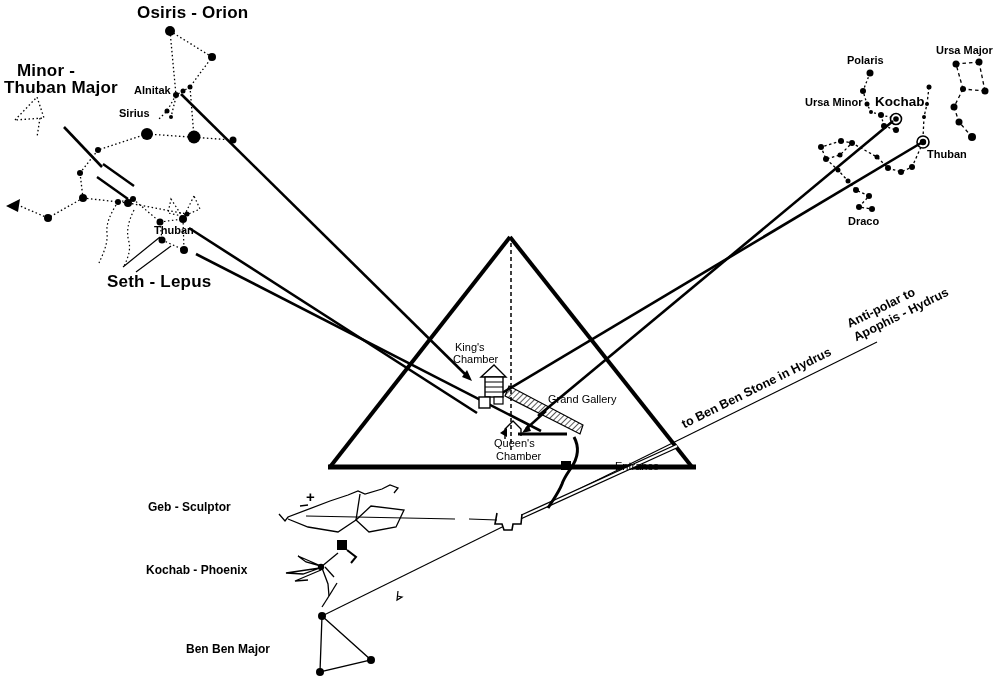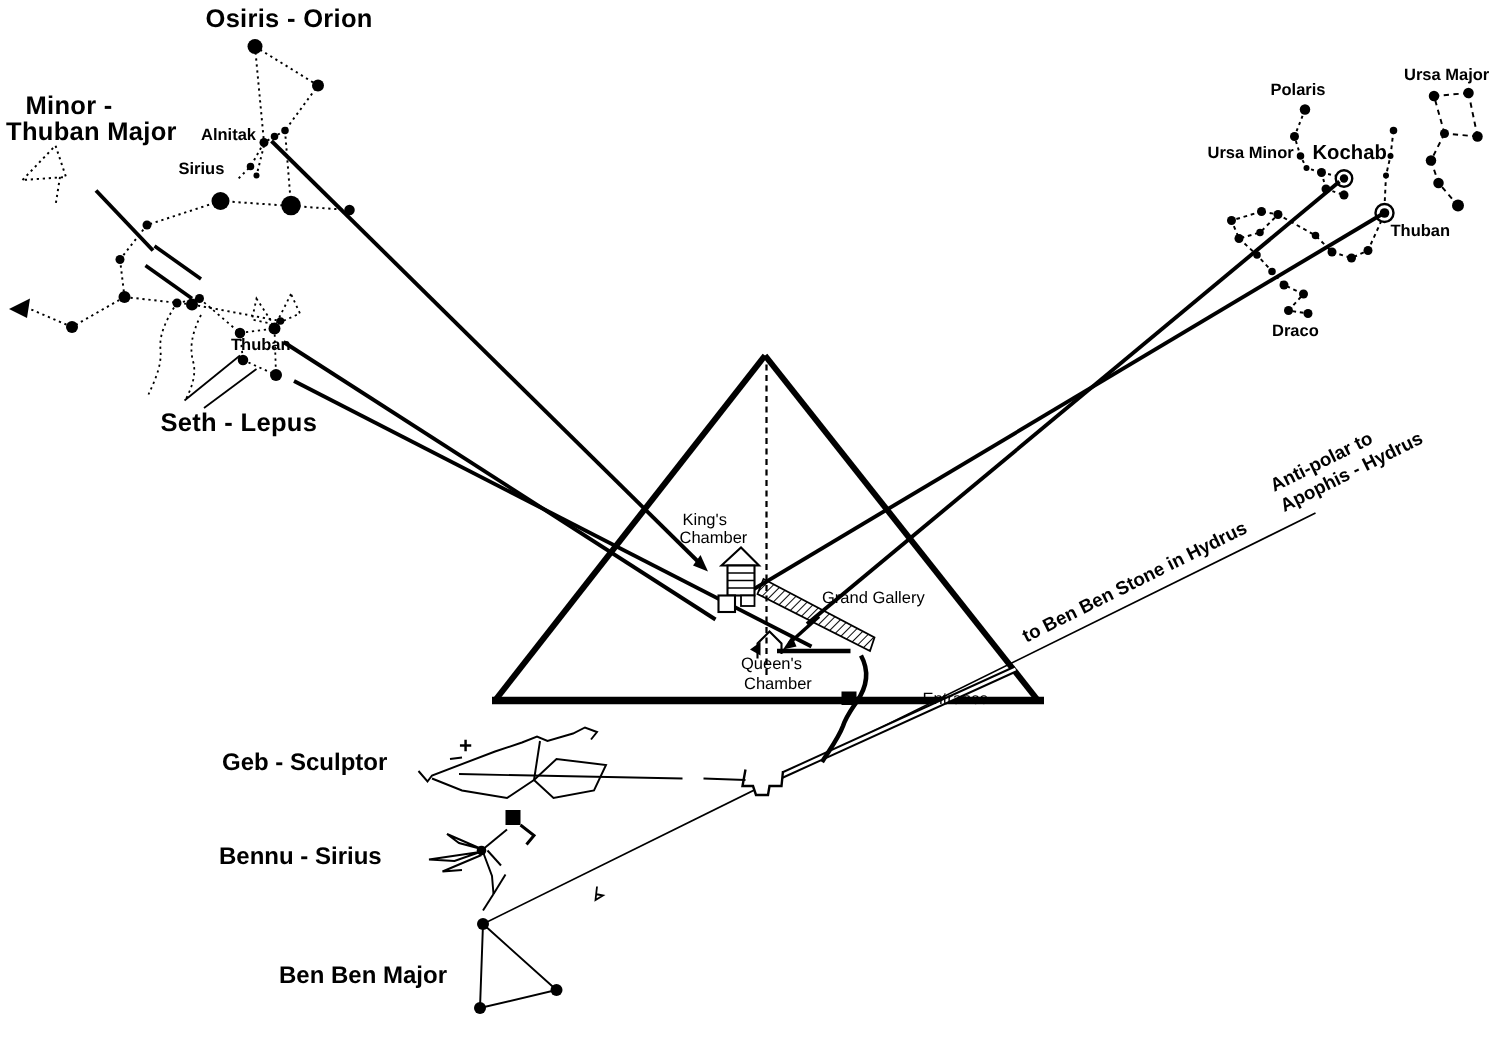--- a/index.html
+++ b/index.html
@@ -1,21 +1,21 @@
 <!DOCTYPE html>
 <html><head>
 <meta charset="utf-8">
 <style>
   html,body{margin:0;padding:0;background:#fff;}
   #stage{position:relative;width:1000px;height:692px;background:#fff;overflow:hidden;
          font-family:"Liberation Sans","DejaVu Sans",sans-serif;color:#000;}
   #artwork{position:absolute;left:0;top:0;}
   .lbl{position:absolute;white-space:nowrap;color:#000;}
   .title{font-size:17px;font-weight:bold;letter-spacing:0.2px;}
-  .title-sm{font-size:16px;font-weight:bold;}
+  .title-sm{font-size:12px;font-weight:bold;}
   .star{font-size:11px;font-weight:bold;}
   .star-big{font-size:13.5px;font-weight:bold;}
   .plabel{font-size:11px;font-weight:normal;}
   .rot{transform:rotate(-26.5deg);transform-origin:0 100%;font-size:12.5px;font-weight:bold;}
   .rot2line{line-height:15px;text-align:left;}
 </style>
 </head>
 <body>
 
 <div id="stage">
@@ -265,21 +265,21 @@
   </g>
 
   <text x="306" y="502" font-size="15" font-weight="bold" fill="#000">+</text>
 </svg>
 
 <div class="lbl title" style="left:137px;top:3px;">Osiris - Orion</div>
 <div class="lbl title" style="left:17px;top:61px;">Minor -</div>
 <div class="lbl title" style="left:4px;top:78px;">Thuban Major</div>
 <div class="lbl title" style="left:107px;top:272px;">Seth - Lepus</div>
 <div class="lbl title-sm" style="left:148px;top:500px;">Geb - Sculptor</div>
-<div class="lbl title-sm" style="left:146px;top:563px;">Bennu - Sirius</div>
+<div class="lbl title-sm" style="left:146px;top:563px;">Kochab - Phoenix</div>
 <div class="lbl title-sm" style="left:186px;top:642px;">Ben Ben Major</div>
 
 <div class="lbl star" style="left:119px;top:107px;">Sirius</div>
 <div class="lbl star" style="left:134px;top:84px;">Alnitak</div>
 <div class="lbl star" style="left:154px;top:224px;">Thuban</div>
 <div class="lbl star" style="left:847px;top:54px;">Polaris</div>
 <div class="lbl star" style="left:805px;top:96px;">Ursa Minor</div>
 <div class="lbl star-big" style="left:875px;top:94px;">Kochab</div>
 <div class="lbl star" style="left:936px;top:44px;">Ursa Major</div>
 <div class="lbl star" style="left:927px;top:148px;">Thuban</div>

